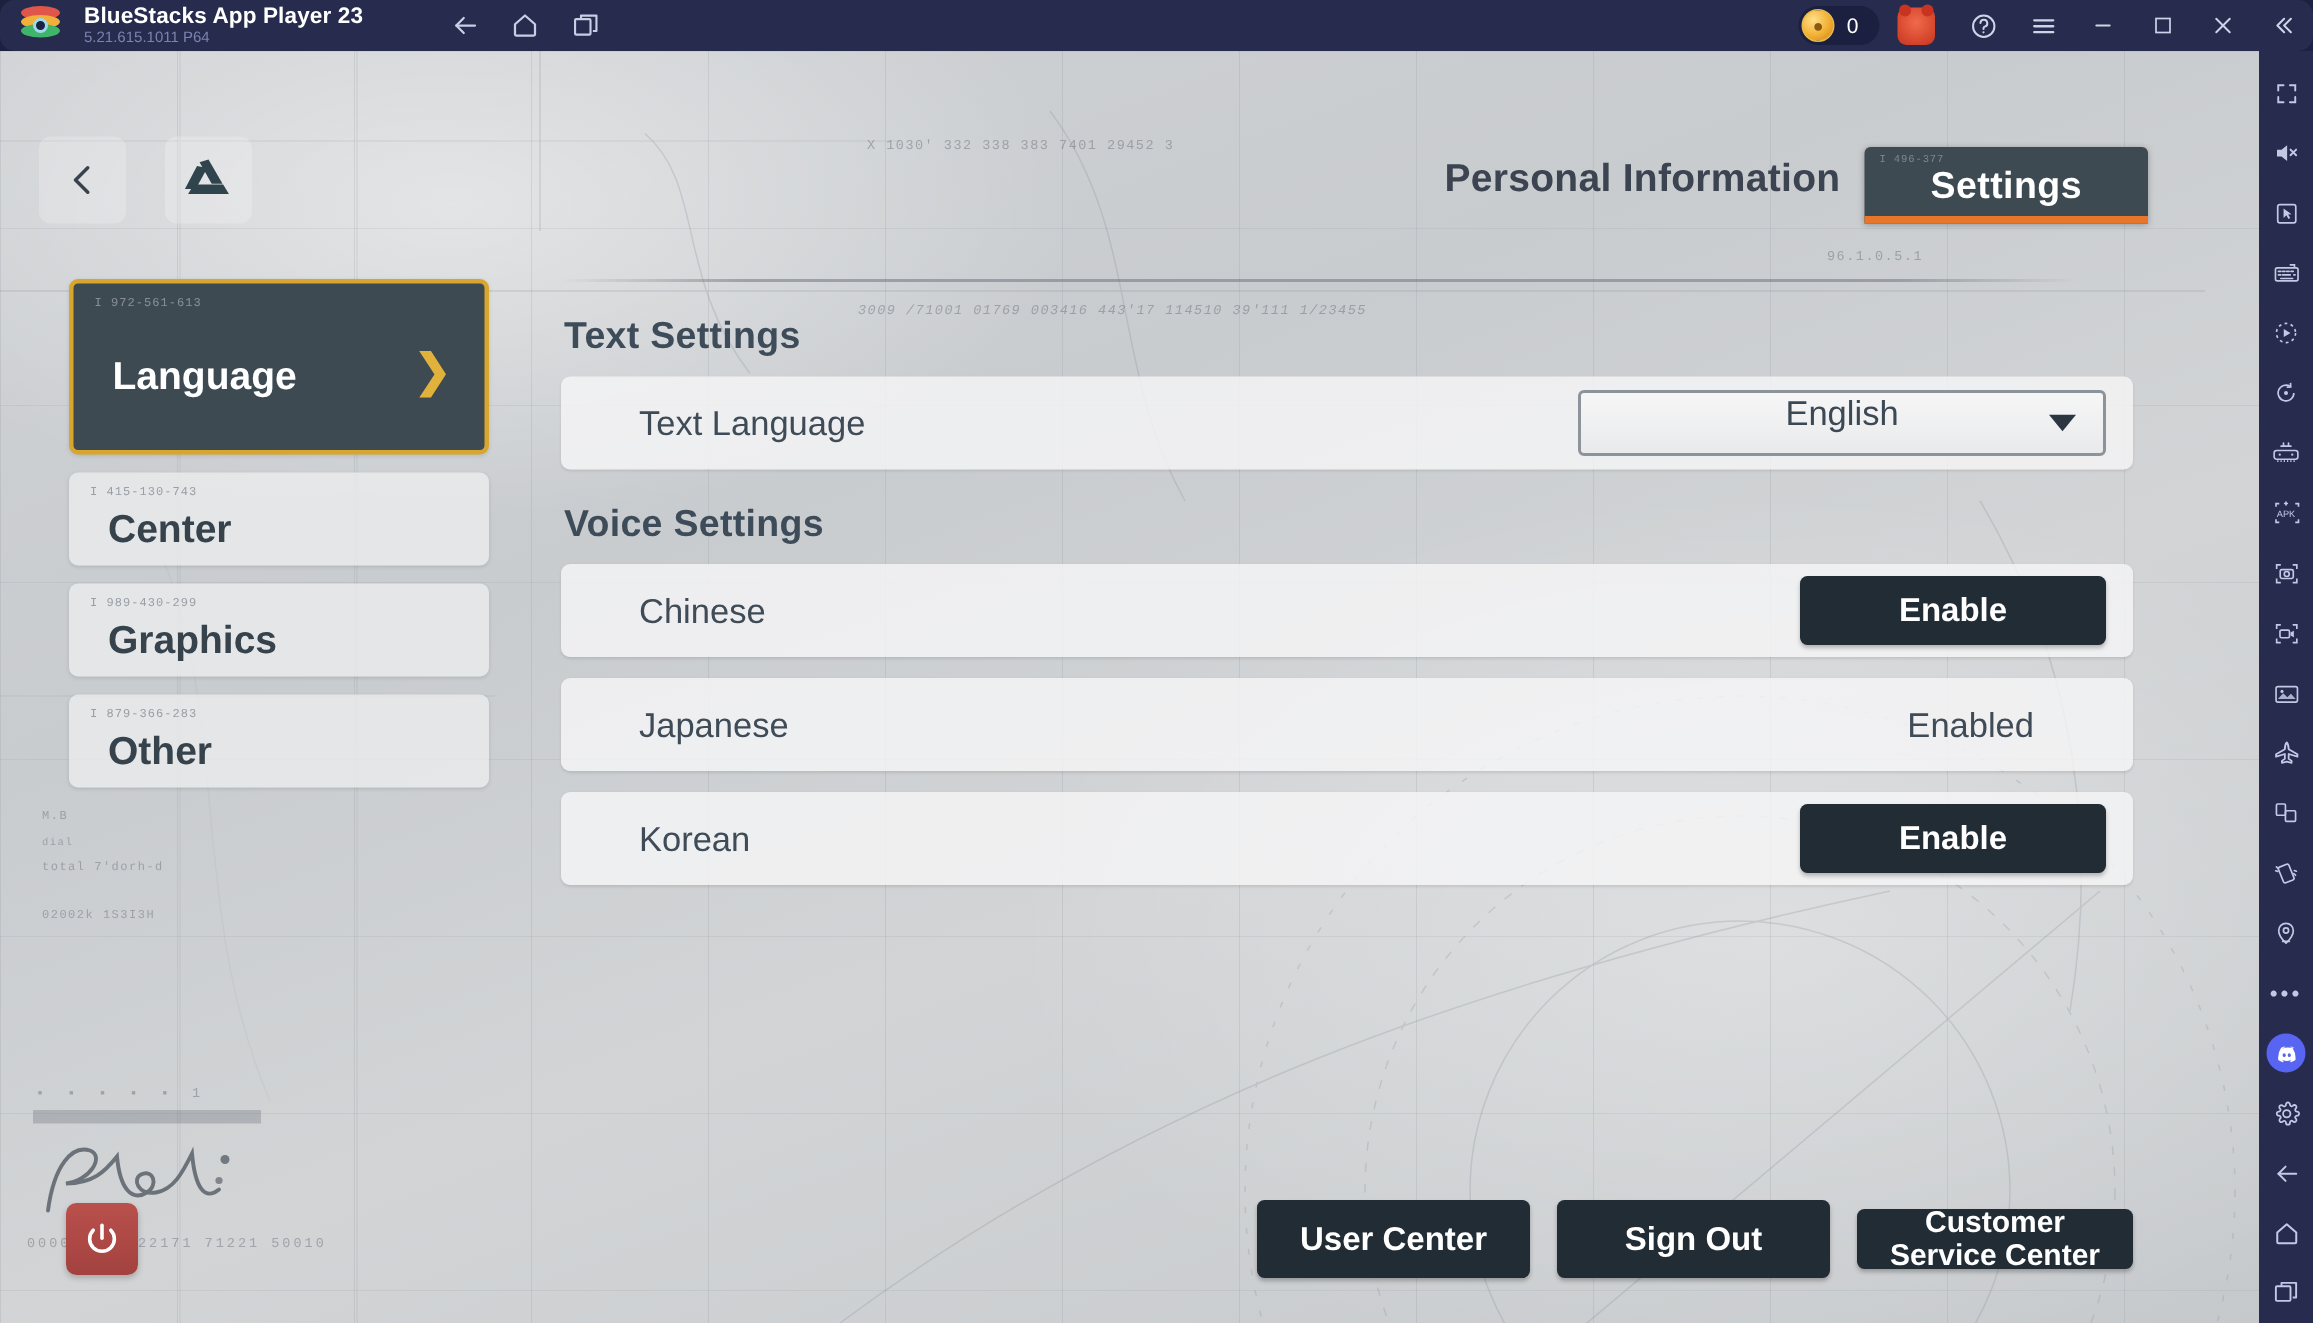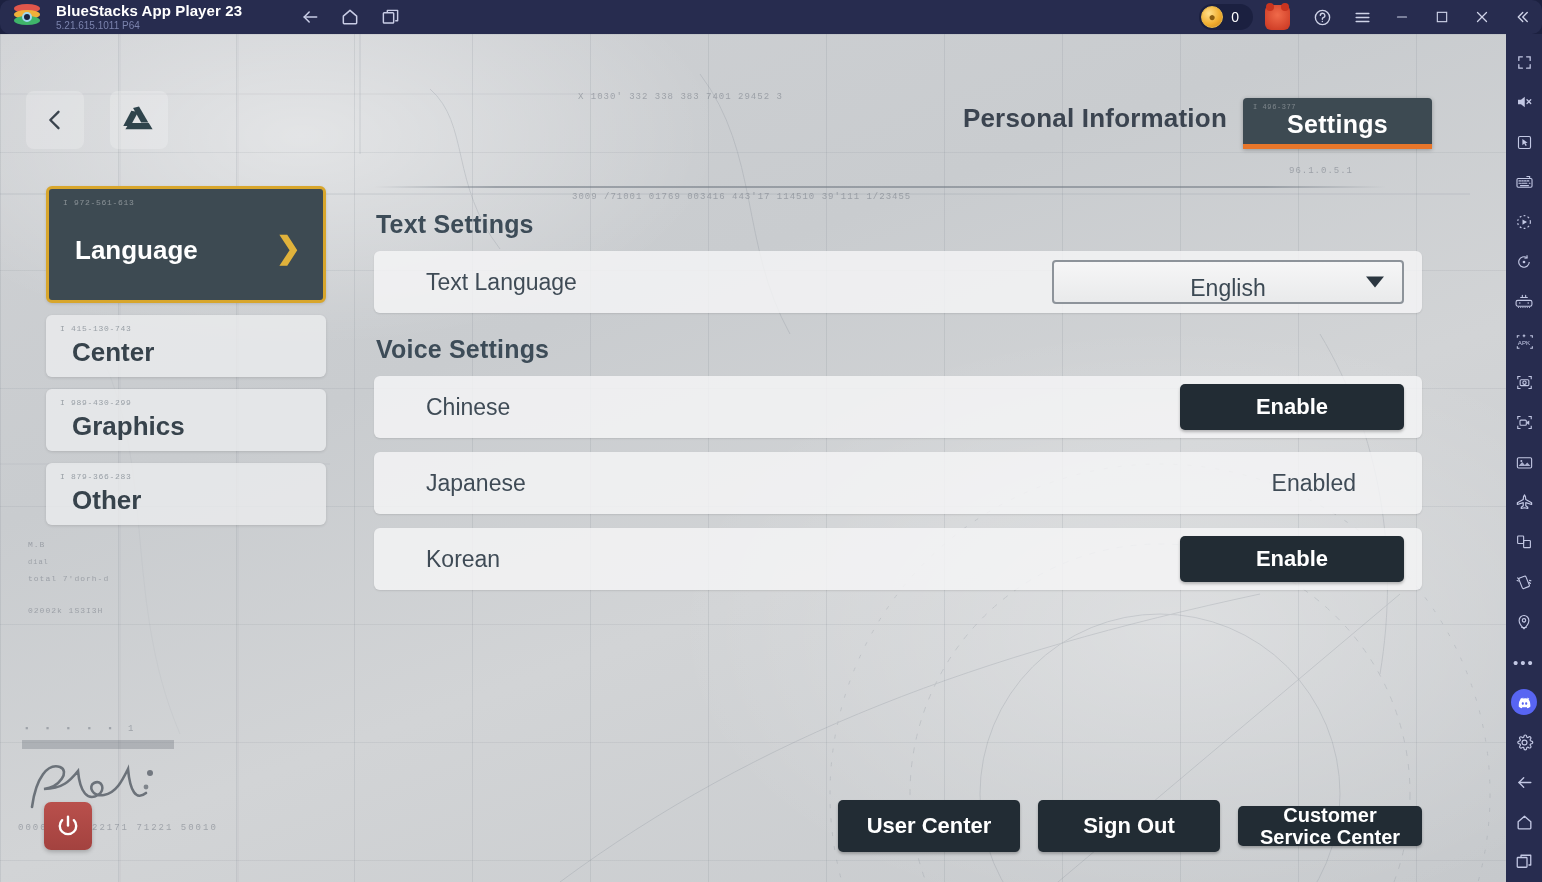--- a/index.html
+++ b/index.html
@@ -164,37 +164,37 @@
     height: 62px; border-radius: 6px; background: rgba(245,245,246,.82);
     box-shadow: 0 1px 2px rgba(0,0,0,.10);
     display: flex; align-items: center; padding: 0 18px 0 52px; margin-bottom: 14px;
   }
   .row .rlabel { font-size: 23px; color: #3f4b56; }
   .row .rright { margin-left: auto; display: flex; align-items: center; }
 
   .dropdown {
     width: 352px; height: 44px; border: 2px solid #8d939a; border-radius: 4px;
     background: linear-gradient(#f6f6f7, #e9eaeb);
-    display: flex; align-items: flex-end; justify-content: center;
+    display: flex; align-items: flex-start; justify-content: center;
     position: relative; cursor: pointer;
   }
   .dropdown .dval { font-size: 23px; color: #3c4954; }
   .dropdown .caret {
     position: absolute; right: 18px; top: 50%; transform: translateY(-50%);
     width: 0; height: 0; border-left: 9px solid transparent; border-right: 9px solid transparent;
     border-top: 11px solid #2b3640;
   }
 
   .btn-dark {
     background: #222c34; border-radius: 5px; color: #fff;
     font-size: 22px; font-weight: bold; cursor: pointer;
     display: flex; align-items: center; justify-content: center;
     box-shadow: 0 2px 3px rgba(0,0,0,.26);
   }
-  .btn-enable { width: 224px; height: 46px; }
+  .btn-enable { width: 204px; height: 46px; }
   .status-text { font-size: 23px; color: #3f4b56; padding-right: 48px; }
 
   
   #bottom-bar { position: absolute; left: 838px; top: 766px; display: flex; align-items: center; }
   #bottom-bar .btn-dark { margin-right: 18px; }
   #btn-signout { width: 182px; height: 52px; }
   #btn-usercenter { width: 182px; height: 52px; }
   #btn-csc {
     width: 184px; height: 40px; line-height: 1.1; text-align: center;
     flex-direction: column; margin-right: 0 !important; font-size: 20px;
@@ -327,22 +327,22 @@
     </g>
     <g stroke="#8a9099" fill="none" stroke-width="1" opacity=".3">
       <path d="M0 60 H600"></path>
         <path d="M0 430 H330"></path>
       <path d="M120 0 V848"></path>
         <path d="M238 0 V848"></path>
     </g>
   </svg>
 
   <div class="bp-txt" style="left:578px; top:58px;">X  1030'      332        338        383        7401        29452  3</div>
-  <div class="bp-txt" style="left:572px; top:158px;">3009  /71001     01769   003416          443'17   114510   39'111   1/23455</div>
-  <div class="bp-txt" style="left:1289px; top:132px;">96.1.0.5.1</div>
+  <div class="bp-txt" style="left:572px; top:168px;font-style:italic;">3009  /71001     01769   003416          443'17   114510   39'111   1/23455</div>
+  <div class="bp-txt" style="left:1218px; top:132px;">96.1.0.5.1</div>
 
   <div class="bp-txt" style="left:28px; top:506px; font-size:8px;">M.B</div>
   <div class="bp-txt" style="left:28px; top:524px; font-size:7px;">dial</div>
   <div class="bp-txt" style="left:28px; top:540px; font-size:8px;">total 7'dorh-d</div>
   <div class="bp-txt" style="left:28px; top:572px; font-size:8px;">02002k  1S3I3H</div>
 
   <div id="deco-sign">
     <div class="bp-txt" style="position:relative; left:6px; top:0; letter-spacing:5px;">▪ ▪ ▪ ▪ ▪  1</div>
     <div style="width:152px;height:9px;background:rgba(95,103,113,.30);margin:6px 0 2px 4px;"></div>
     <svg width="190" height="72" viewBox="0 0 190 72">

